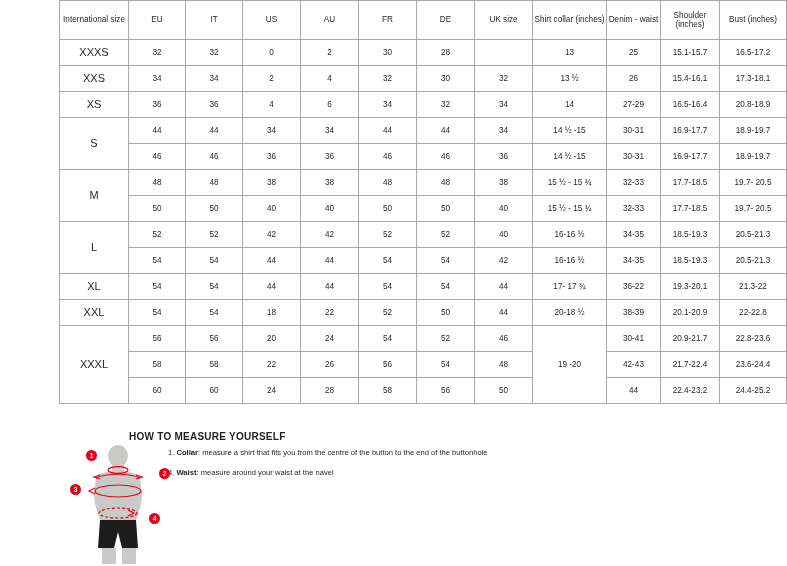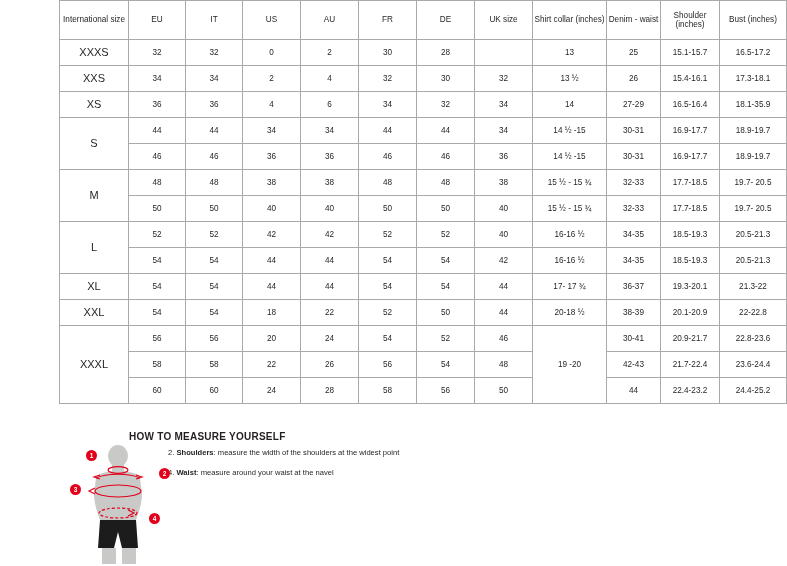--- a/index.html
+++ b/index.html
@@ -175,21 +175,21 @@
           <td class="c-eu">36</td>
           <td class="c-it">36</td>
           <td class="c-us">4</td>
           <td class="c-au">6</td>
           <td class="c-fr">34</td>
           <td class="c-de">32</td>
           <td class="c-uk">34</td>
           <td class="c-collar">14</td>
           <td class="c-denim">27-29</td>
           <td class="c-should">16.5-16.4</td>
-          <td class="c-bust">18.1-35.9</td>
+          <td class="c-bust">20.8-18.9</td>
         </tr>
         <tr>
           <td class="hdr-int group-label" rowspan="2">S</td>
           <td class="c-eu">44</td>
           <td class="c-it">44</td>
           <td class="c-us">34</td>
           <td class="c-au">34</td>
           <td class="c-fr">44</td>
           <td class="c-de">44</td>
           <td class="c-uk">34</td>
@@ -268,21 +268,21 @@
         <tr>
           <td class="hdr-int group-label">XL</td>
           <td class="c-eu">54</td>
           <td class="c-it">54</td>
           <td class="c-us">44</td>
           <td class="c-au">44</td>
           <td class="c-fr">54</td>
           <td class="c-de">54</td>
           <td class="c-uk">44</td>
           <td class="c-collar">17- 17 ¾</td>
-          <td class="c-denim">36-37</td>
+          <td class="c-denim">36-22</td>
           <td class="c-should">19.3-20.1</td>
           <td class="c-bust">21.3-22</td>
         </tr>
         <tr>
           <td class="hdr-int group-label">XXL</td>
           <td class="c-eu">54</td>
           <td class="c-it">54</td>
           <td class="c-us">18</td>
           <td class="c-au">22</td>
           <td class="c-fr">52</td>
@@ -330,21 +330,21 @@
           <td class="c-denim">44</td>
           <td class="c-should">22.4-23.2</td>
           <td class="c-bust">24.4-25.2</td>
         </tr>
       </tbody>
   </table>
 
   <div class="howto-title">HOW TO MEASURE YOURSELF</div>
 
   <div class="howto-list">
-      <div class="item"><span class="num">2. </span><span class="kw">Shoulders</span><span>: measure the width of the shoulders at the widest point</span></div>
+      <div class="item"><span class="num">1. </span><span class="kw">Collar</span><span>: measure a shirt that fits you from the centre of the button to the end of the buttonhole</span></div>
       <div class="item"><span class="num">4. </span><span class="kw">Waist</span><span>: measure around your waist at the navel</span></div>
     </div>
 
   <div class="figure">
     <svg width="100" height="120" viewBox="0 0 100 120" xmlns="http://www.w3.org/2000/svg">
 
       <ellipse cx="46" cy="12" rx="10" ry="11" fill="#c9c9c7"></ellipse>
 
       <path d="M40 20 L40 28 L52 28 L52 20 Z" fill="#c9c9c7"></path>
 

